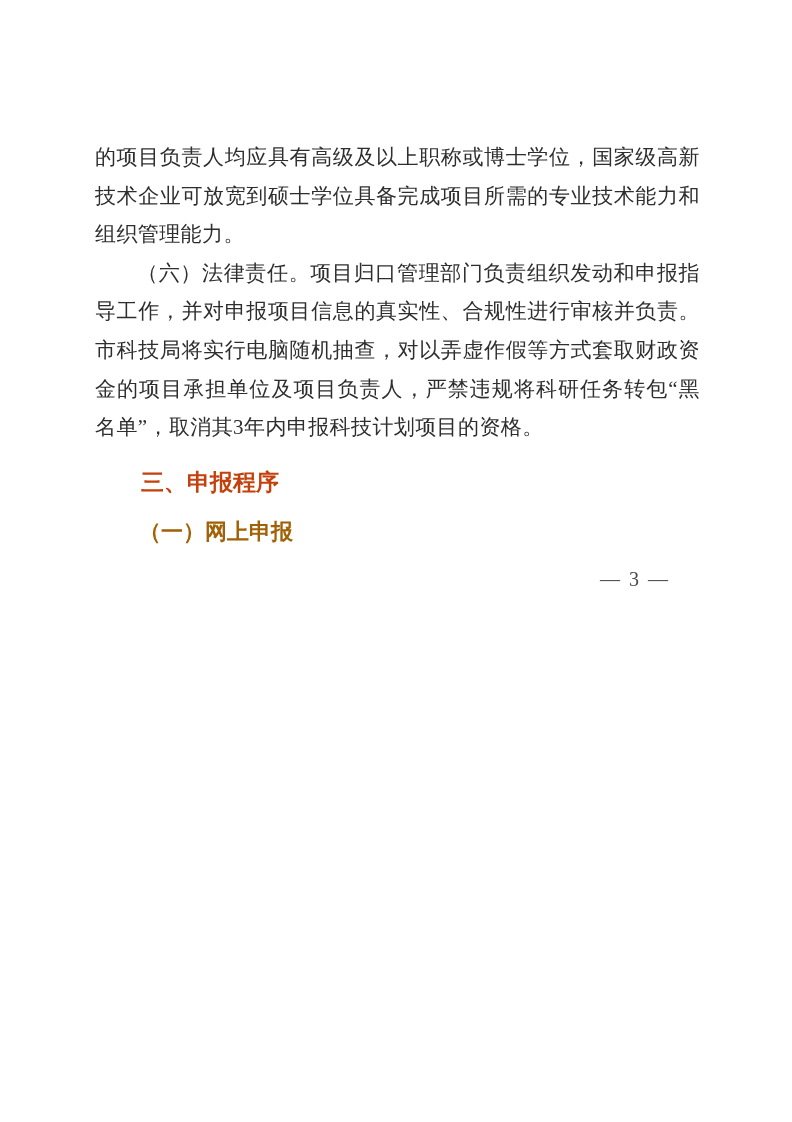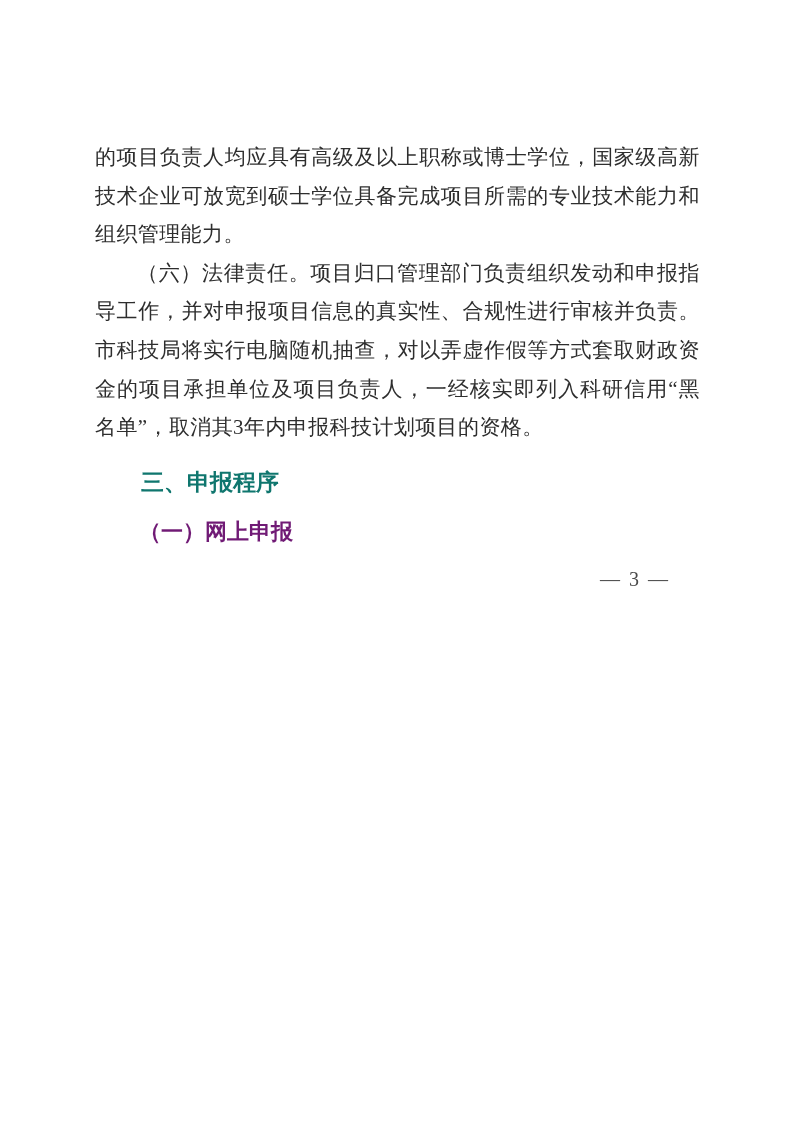--- a/index.html
+++ b/index.html
@@ -35,45 +35,45 @@
   .par.indent {
     text-indent: 2em;
   }
   .sec {
     margin: 16px 0 0 0;
     font-family: "Liberation Sans", "DejaVu Sans", sans-serif;
     font-weight: 700;
     font-size: 23px;
     line-height: 38.6px;
     text-indent: 2em;
-    color: #0f766e;
+    color: #c2410c;
   }
   .subsec {
     margin: 12px 0 4px 0;
     font-family: "Liberation Serif", "DejaVu Serif", serif;
     font-weight: 700;
     font-size: 22px;
     line-height: 38.6px;
     text-indent: 2em;
-    color: #701a75;
+    color: #a16207;
   }
   .pageno {
     margin: 12px 30px 0 0;
     font-size: 20px;
     line-height: 30px;
     text-align: right;
     color: #4a4a4a;
     letter-spacing: 2px;
     font-family: "Liberation Serif", "DejaVu Serif", serif;
   }
 </style>
 </head>
 <body>
 
 <div class="page">
   <div class="content">
     <p class="par">的项目负责人均应具有高级及以上职称或博士学位，国家级高新技术企业可放宽到硕士学位具备完成项目所需的专业技术能力和组织管理能力。</p>
-    <p class="par indent">（六）法律责任。项目归口管理部门负责组织发动和申报指导工作，并对申报项目信息的真实性、合规性进行审核并负责。市科技局将实行电脑随机抽查，对以弄虚作假等方式套取财政资金的项目承担单位及项目负责人，一经核实即列入科研信用“黑名单”，取消其3年内申报科技计划项目的资格。</p>
+    <p class="par indent">（六）法律责任。项目归口管理部门负责组织发动和申报指导工作，并对申报项目信息的真实性、合规性进行审核并负责。市科技局将实行电脑随机抽查，对以弄虚作假等方式套取财政资金的项目承担单位及项目负责人，严禁违规将科研任务转包“黑名单”，取消其3年内申报科技计划项目的资格。</p>
     <h2 class="sec">三、申报程序</h2>
     <h3 class="subsec">（一）网上申报</h3>
     <div class="pageno">— 3 —</div>
   </div>
 </div>
 
 </body></html>

